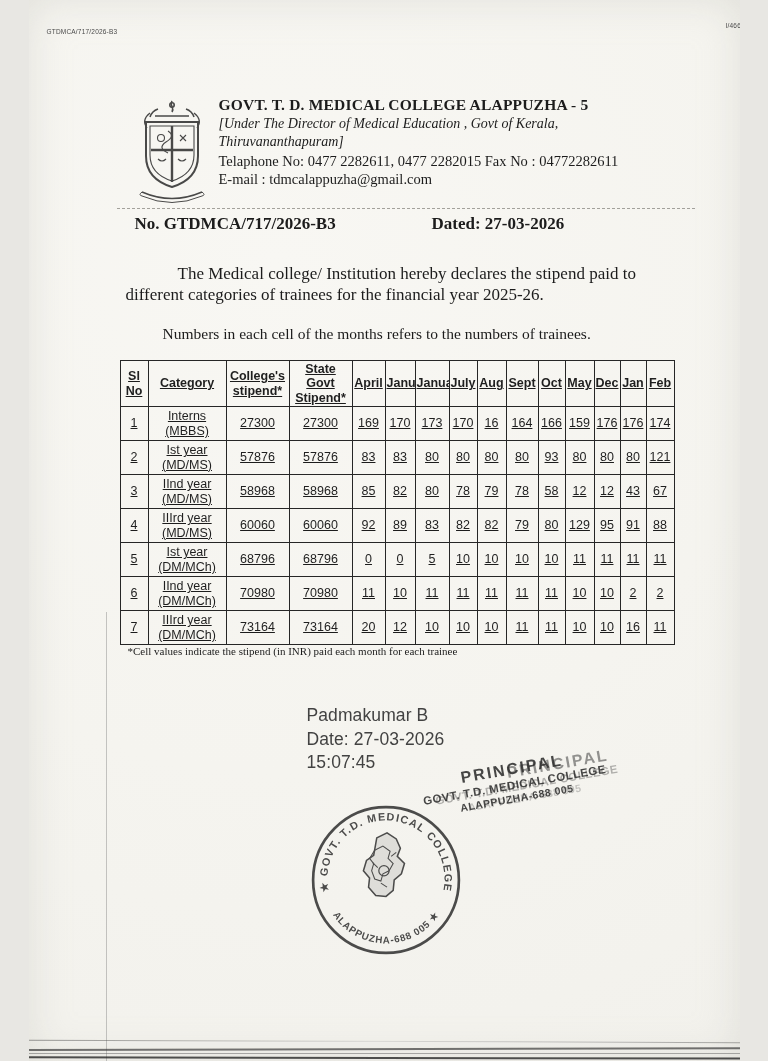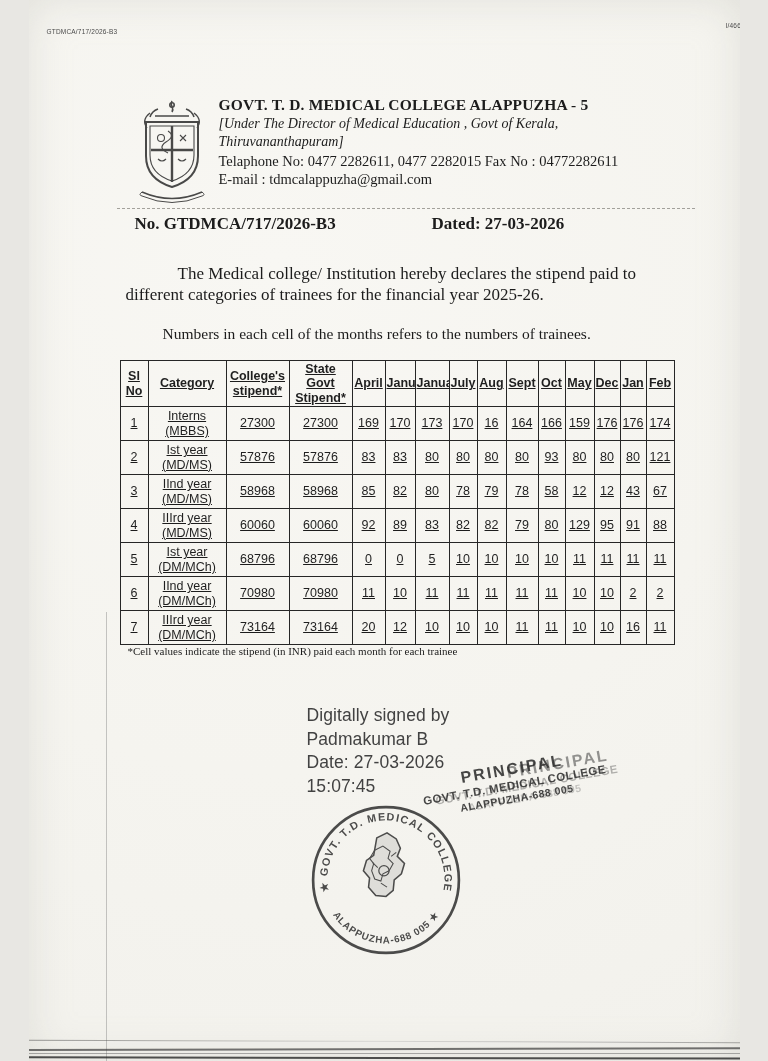--- a/index.html
+++ b/index.html
@@ -265,21 +265,20 @@
             <td>16</td>
             <td>11</td>
           </tr>
         </tbody>
     </table>
   </div>
 
   <div class="footnote">*Cell values indicate the stipend (in INR) paid each month for each trainee</div>
 
   <div class="digisig">
-    <div>Digitally signed by</div>
     <div>Padmakumar B</div>
     <div>Date: 27-03-2026</div>
     <div>15:07:45</div>
   </div>
 
   <div class="principal-stamp">
     <div class="ps-l1">PRINCIPAL</div>
     <div class="ps-l2">GOVT. T.D. MEDICAL COLLEGE</div>
     <div class="ps-l3">ALAPPUZHA-688 005</div>
   </div>

